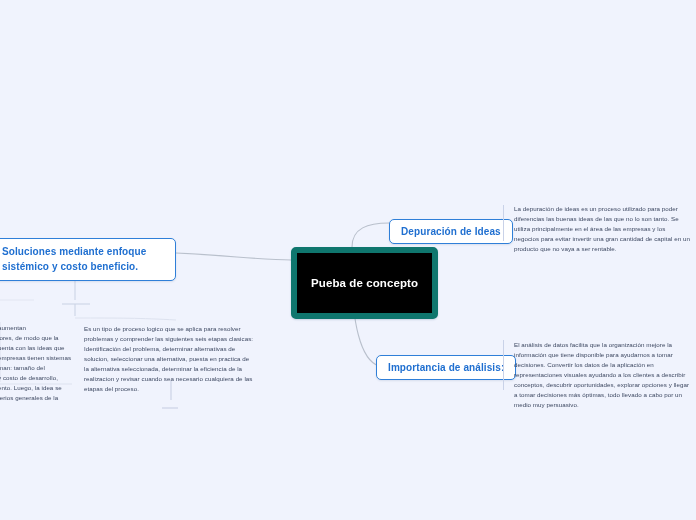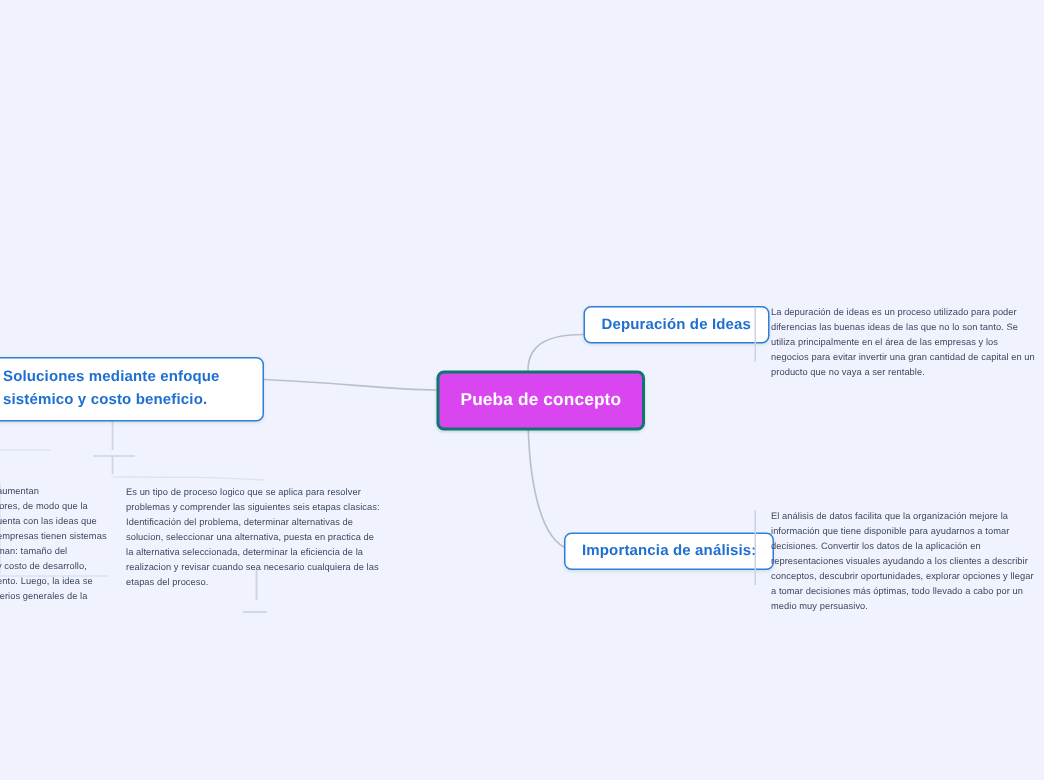--- a/index.html
+++ b/index.html
@@ -32,26 +32,26 @@
 
   
   .node {
     position: absolute;
     box-sizing: border-box;
     border-radius: 5px;
     white-space: nowrap;
     letter-spacing: 0.1px;
   }
   .node-root {
-    background: #d946ef;
-    border: 2px solid #0f766e;
+    background: #000000;
+    border: 6px solid #0f766e;
     color: #ffffff;
     font-weight: bold;
     font-size: 11.5px;
-    padding: 12px 14px;
+    padding: 24px 14px;
     box-shadow: 0 1px 2px rgba(40,70,120,0.18);
   }
   .node-branch {
     background: #ffffff;
     border: 1.5px solid #2f7fd8;
     color: #1f6fd0;
     font-weight: bold;
     font-size: 10px;
     padding: 6px 11px;
     box-shadow: 0 1px 2px rgba(40,70,120,0.12);
@@ -109,21 +109,21 @@
     <path d="M 75 318 C 120 318, 140 318, 176 320" fill="none" stroke="#dde2ef" stroke-width="1"></path>
     <path d="M 171 380 L 171 400" fill="none" stroke="#ccd3e6" stroke-width="1.2"></path>
     <path d="M 162 408 L 178 408" fill="none" stroke="#ccd3e6" stroke-width="1.2"></path>
     <path d="M 0 322 L 0 382" fill="none" stroke="#dde2ef" stroke-width="1"></path>
     <path d="M 0 384 L 72 384" fill="none" stroke="#dde2ef" stroke-width="1"></path>
     <path d="M 0 300 L 34 300" fill="none" stroke="#e2e6f2" stroke-width="1"></path>
   </svg>
 
   <div class="node node-root" style="left:291px; top:247px;">Pueba de concepto</div>
 
-  <div class="node node-branch" style="left:389px; top:204px;">Depuración de Ideas</div>
+  <div class="node node-branch" style="left:389px; top:219px;">Depuración de Ideas</div>
 
   <div class="bracket bracket-v" style="left:503px; top:205px; height:36px;"></div>
   <div class="note note-right" style="left:508px; top:204px; width:182px;">La depuración de ideas es un proceso utilizado para poder diferencias las buenas ideas de las que no lo son tanto. Se utiliza principalmente en el área de las empresas y los negocios para evitar invertir una gran cantidad de capital en un producto que no vaya a ser rentable.</div>
 
   <div class="node node-branch" style="left:376px; top:355px;">Importancia de análisis:</div>
 
   <div class="bracket bracket-v" style="left:503px; top:340px; height:50px;"></div>
   <div class="note note-right" style="left:508px; top:340px; width:182px;">El análisis de datos facilita que la organización mejore la información que tiene disponible para ayudarnos a tomar decisiones. Convertir los datos de la aplicación en representaciones visuales ayudando a los clientes a describir conceptos, descubrir oportunidades, explorar opciones y llegar a tomar decisiones más óptimas, todo llevado a cabo por un medio muy persuasivo.</div>
 
   <div class="node node-branch clipped-left" style="left:-10px; top:238px; width:186px;">Soluciones mediante enfoque sistémico y costo beneficio.</div>

